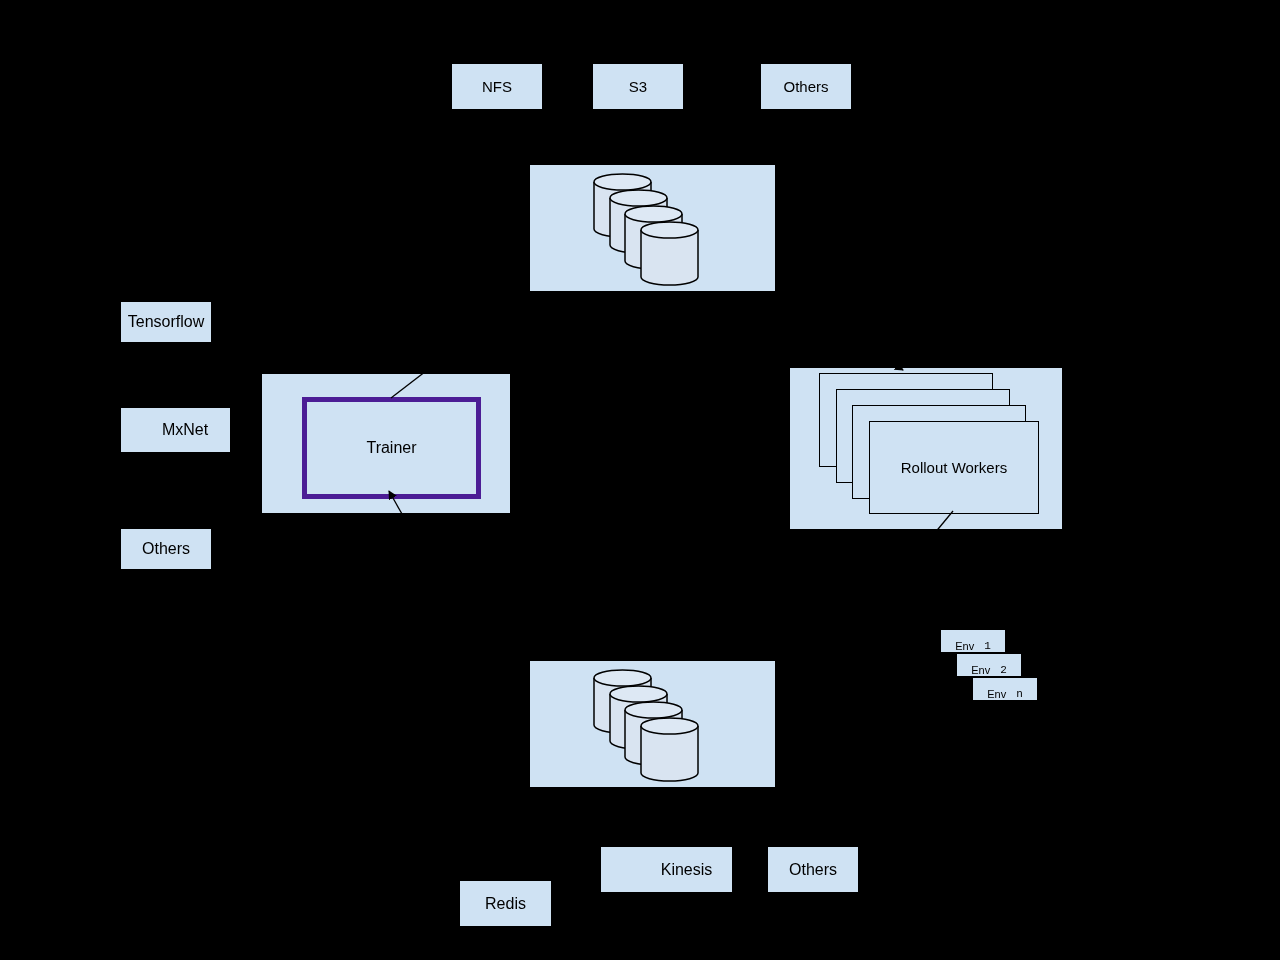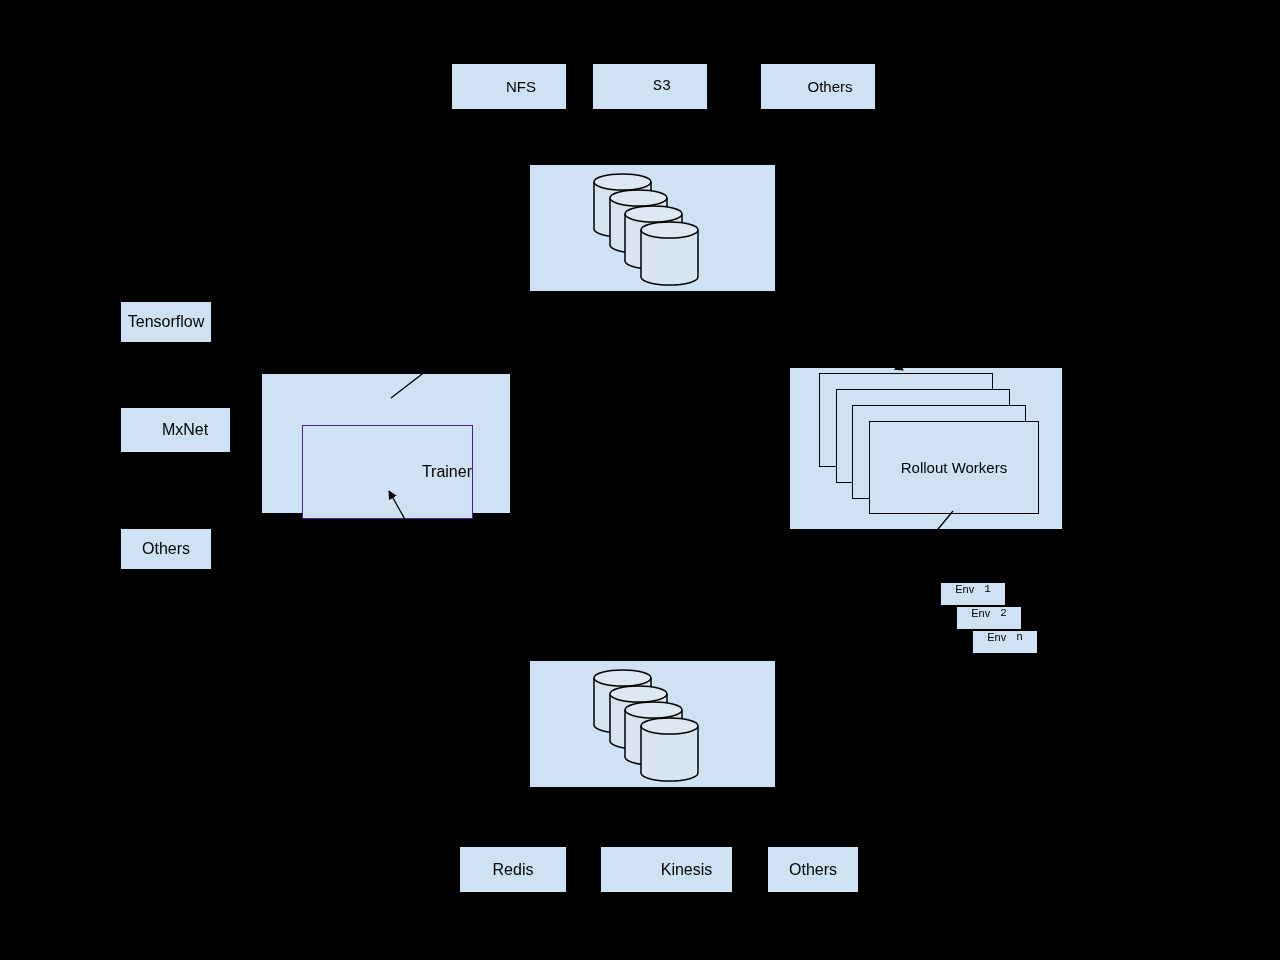--- a/index.html
+++ b/index.html
@@ -6,47 +6,47 @@
   .canvas {
     position:relative; width:1280px; height:960px; background:#000000;
     font-family:"Liberation Sans", sans-serif; color:#000; overflow:hidden;
   }
   .chip {
     position:absolute; background:#cfe2f3;
     display:flex; align-items:center; justify-content:center;
     color:#000; text-align:center;
   }
   .chip-lg { font-size:16px; }
-  .chip-md { font-size:15px;padding-left:24px; }
+  .chip-md { font-size:15px; }
   .chip-sm { font-size:16px; }
   .panel { position:absolute; background:#cfe2f3; }
   .inner-box {
-    position:absolute; background:#cfe2f3; border:1px solid #4c1d95;
-    display:flex; align-items:center; justify-content:flex-end; font-size:16px;margin-top:28px;
+    position:absolute; background:#cfe2f3; border:5px solid #4c1d95;
+    display:flex; align-items:center; justify-content:center; font-size:16px;
   }
   .stack-rect { position:absolute; background:#cfe2f3; border:1.4px solid #000; }
   .front-label { display:flex; align-items:center; justify-content:center; font-size:15px; }
   .env-chip {
     position:absolute; background:#cfe2f3; width:64px; height:22px;
-    display:flex; align-items:flex-start; justify-content:center;
-    font-size:11px; gap:10px;
+    display:flex; align-items:flex-end; justify-content:center;
+    font-size:11px; gap:10px;margin-top:47px;
   }
   .env-index { font-family:"Liberation Mono","DejaVu Sans Mono",monospace; font-size:11px; }
   .cyl-body { fill:#d9e4f1; stroke:#000; stroke-width:1.5; }
   .cyl-top  { fill:#dde8f4; stroke:#000; stroke-width:1.5; }
   .overlay { position:absolute; left:0; top:0; pointer-events:none; }
   .connector { stroke:#000; stroke-width:1.3; fill:none; }
 </style>
 </head>
 <body>
 
 <div class="canvas">
 
   <div class="chip chip-md" style="left:452px; top:64px; width:90px; height:45px;">NFS</div>
-  <div class="chip chip-md" style="left:593px; top:64px; width:90px; height:45px;font-family:Liberation Mono, monospace;">S3</div>
+  <div class="chip chip-md" style="left:593px; top:64px; width:90px; height:45px;">S3</div>
   <div class="chip chip-md" style="left:761px; top:64px; width:90px; height:45px;">Others</div>
 
   <div class="panel" style="left:530px; top:165px; width:245px; height:126px;">
     <svg width="245" height="126" viewBox="0 0 245 126">
       <g>
         <path class="cyl-body" d="M64,17 V64 A28.5,8 0 0 0 121,64 V17"></path>
         <ellipse class="cyl-top" cx="92.5" cy="17" rx="28.5" ry="8"></ellipse>
         <path class="cyl-body" d="M80,33 V80 A28.5,8 0 0 0 137,80 V33"></path>
         <ellipse class="cyl-top" cx="108.5" cy="33" rx="28.5" ry="8"></ellipse>
         <path class="cyl-body" d="M95,49 V96 A28.5,8 0 0 0 152,96 V49"></path>
@@ -95,21 +95,21 @@
         <path class="cyl-body" d="M80,33 V80 A28.5,8 0 0 0 137,80 V33"></path>
         <ellipse class="cyl-top" cx="108.5" cy="33" rx="28.5" ry="8"></ellipse>
         <path class="cyl-body" d="M95,49 V96 A28.5,8 0 0 0 152,96 V49"></path>
         <ellipse class="cyl-top" cx="123.5" cy="49" rx="28.5" ry="8"></ellipse>
         <path class="cyl-body" d="M111,65 V112 A28.5,8 0 0 0 168,112 V65"></path>
         <ellipse class="cyl-top" cx="139.5" cy="65" rx="28.5" ry="8"></ellipse>
       </g>
     </svg>
   </div>
 
-  <div class="chip chip-lg" style="left:460px; top:847px; width:106px; height:45px;">Redis</div>
+  <div class="chip chip-lg" style="left:460px; top:881px; width:91px; height:45px;">Redis</div>
   <div class="chip chip-lg" style="left:601px; top:847px; width:91px; height:45px;padding-left:40px;">Kinesis</div>
   <div class="chip chip-lg" style="left:768px; top:847px; width:90px; height:45px;">Others</div>
 
   <svg class="overlay" width="1280" height="960" viewBox="0 0 1280 960">
     <defs>
       <marker id="ah" markerWidth="10" markerHeight="10" refX="8" refY="4.5" orient="auto" markerUnits="userSpaceOnUse">
         <path d="M0,0 L9,4.5 L0,9 Z" fill="#000"></path>
       </marker>
     </defs>
     <line class="connector" x1="530" y1="291" x2="391" y2="398"></line>

